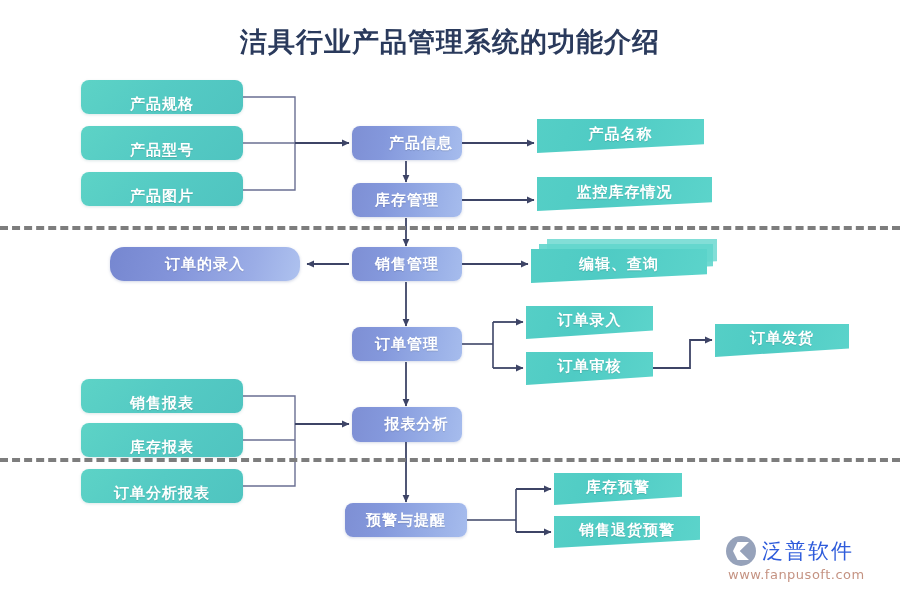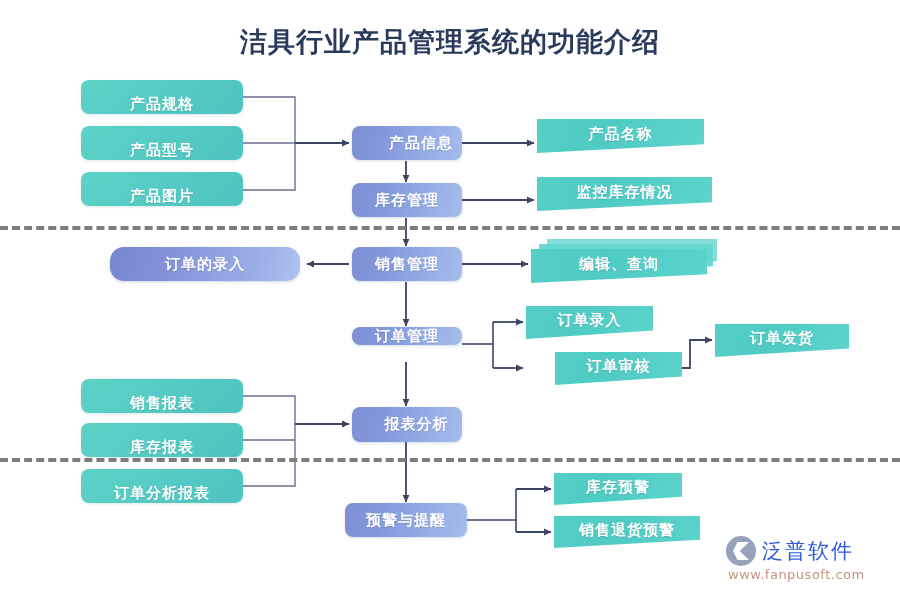--- a/index.html
+++ b/index.html
@@ -260,30 +260,30 @@
 
   <div style="position:absolute; left:531px; top:239px; width:186px; height:46px;">
     <div class="stack-l2" style="left:16px; top:0px; width:170px; height:30px;"></div>
     <div class="stack-l1" style="left:8px; top:5px; width:174px; height:30px;"></div>
     <div class="ribbon-wrap" style="left:0px; top:10px; width:176px; height:34px;">
       <div class="ribbon"></div>
       <div class="ribbon-label">编辑、查询</div>
     </div>
   </div>
 
-  <div class="node blue-box" style="left:352px; top:327px; width:110px; height:18px;">
+  <div class="node blue-box" style="left:352px; top:327px; width:110px; height:34px;">
     <span>订单管理</span>
   </div>
 
   <div class="ribbon-wrap" style="left:526px; top:306px; width:127px; height:33px;">
     <div class="ribbon"></div>
     <div class="ribbon-label">订单录入</div>
   </div>
 
-  <div class="ribbon-wrap" style="left:526px; top:352px; width:127px; height:33px;margin-left:29px;">
+  <div class="ribbon-wrap" style="left:526px; top:352px; width:127px; height:33px;">
     <div class="ribbon"></div>
     <div class="ribbon-label">订单审核</div>
   </div>
 
   <div class="ribbon-wrap" style="left:715px; top:324px; width:134px; height:33px;">
     <div class="ribbon"></div>
     <div class="ribbon-label">订单发货</div>
   </div>
 
   <div class="node teal-pill" style="left:81px; top:379px; width:162px; height:34px;">

